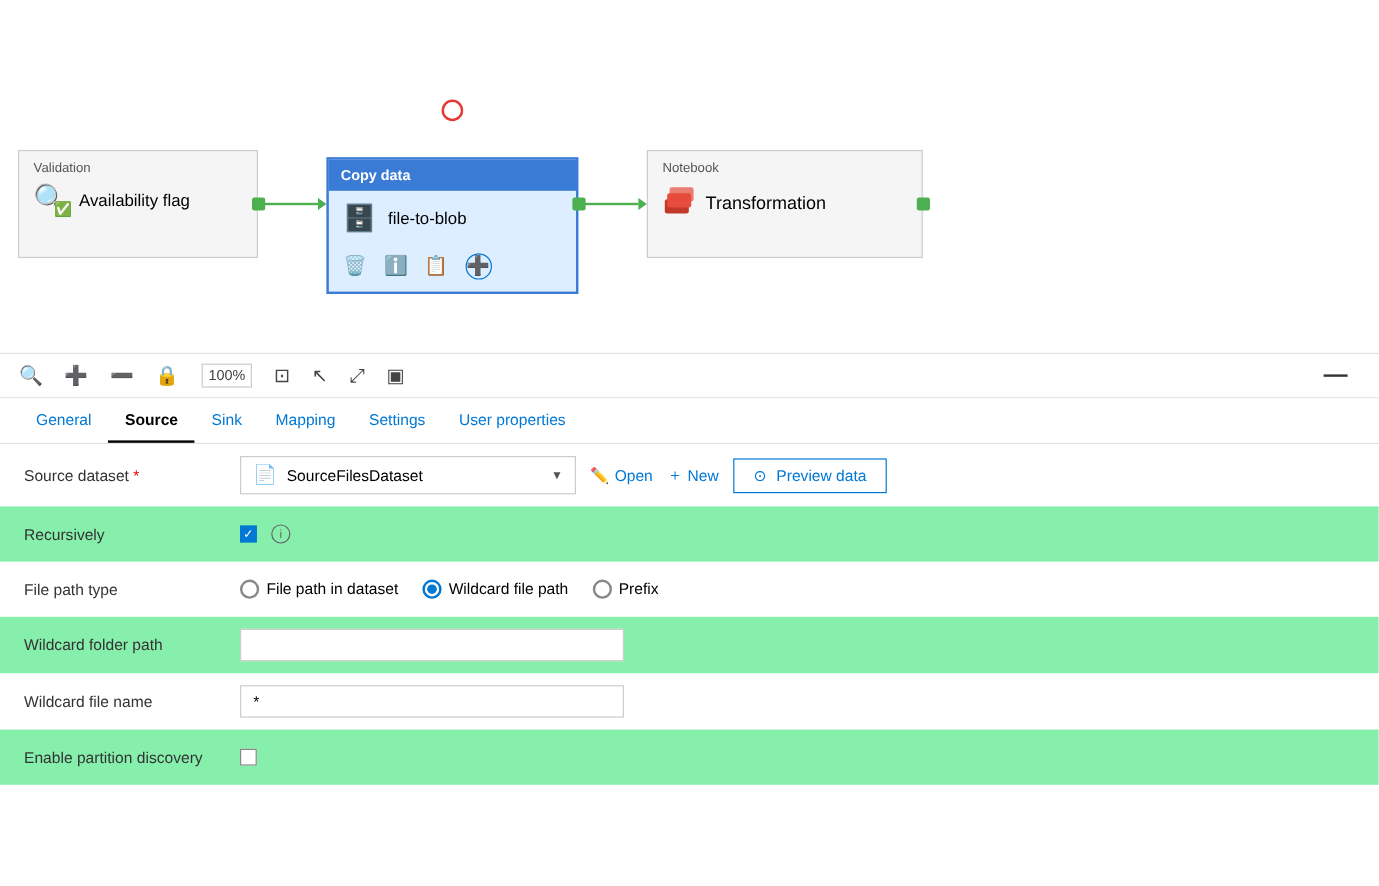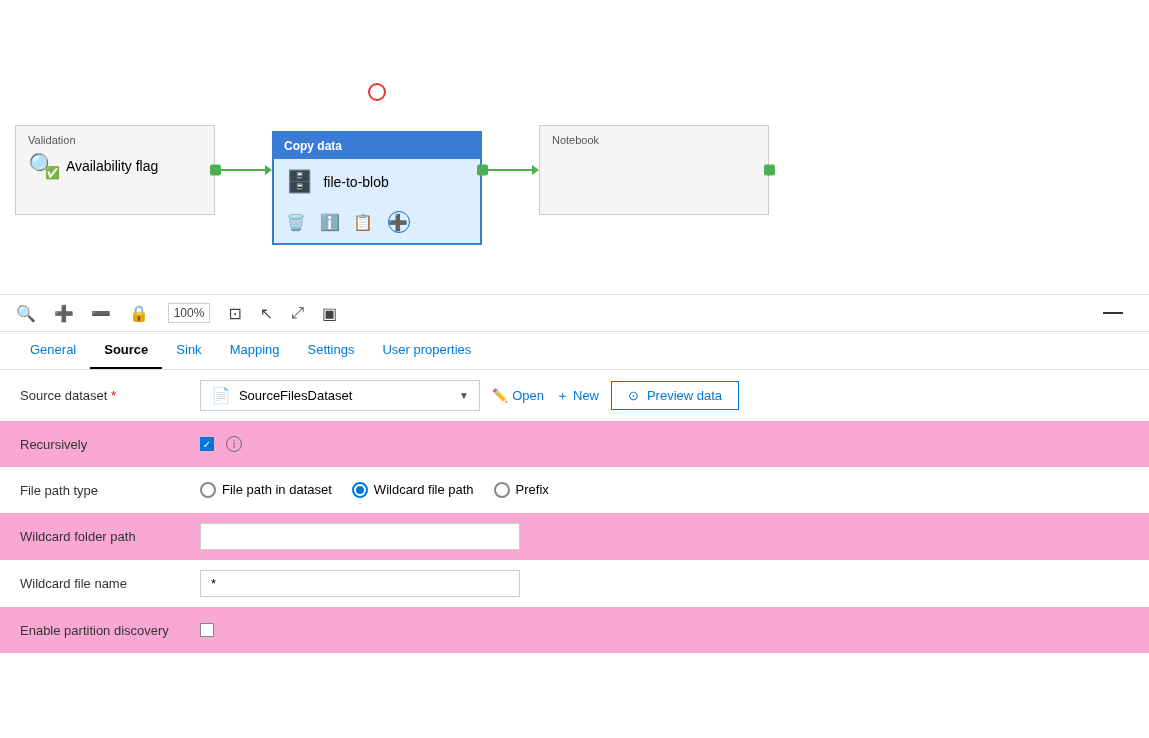--- a/index.html
+++ b/index.html
@@ -146,21 +146,21 @@
     }
 
     .form-row {
       display: flex;
       align-items: center;
       padding: 10px 20px;
       min-height: 46px;
     }
 
     .form-row.shaded {
-      background: #f9a8d4;
+      background: #86efac;
     }
 
     .form-label {
       width: 180px;
       font-size: 13px;
       color: #333;
       flex-shrink: 0;
     }
 
     .required-star {
@@ -377,20 +377,28 @@
     </div>
 
     <div class="connector-arrow">
       <div class="arrow-body"></div>
       <div class="arrow-tip"></div>
     </div>
 
     <div class="node-box">
       <div class="node node-notebook">
         <div class="node-title">Notebook</div>
+        <div class="node-content">
+          <span style="font-size:26px;"><svg width="28" height="28" viewBox="0 0 28 28" fill="none" xmlns="http://www.w3.org/2000/svg">
+    <rect x="2" y="14" width="20" height="12" rx="2" fill="#c0392b"></rect>
+    <rect x="4" y="9" width="20" height="12" rx="2" fill="#e74c3c"></rect>
+    <rect x="6" y="4" width="20" height="12" rx="2" fill="#e74c3c" opacity="0.7"></rect>
+  </svg></span>
+          <span style="font-size:15px; font-weight:500;">Transformation</span>
+        </div>
       </div>
       <div class="green-sq side-green-right"></div>
     </div>
 
   </div>
 </div>
 
 <div class="toolbar">
   <span class="toolbar-icon">🔍</span>
   <span class="toolbar-icon">➕</span>

